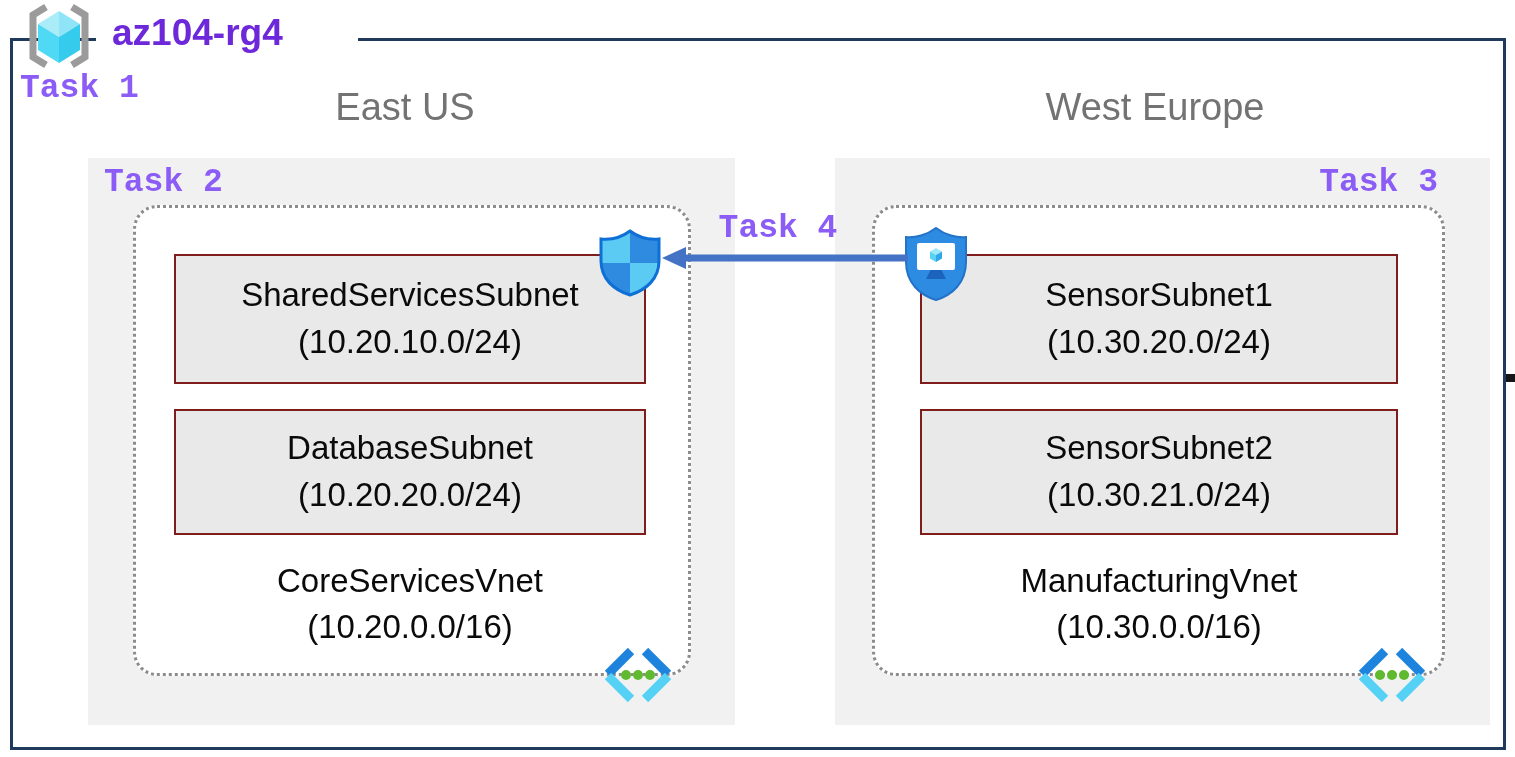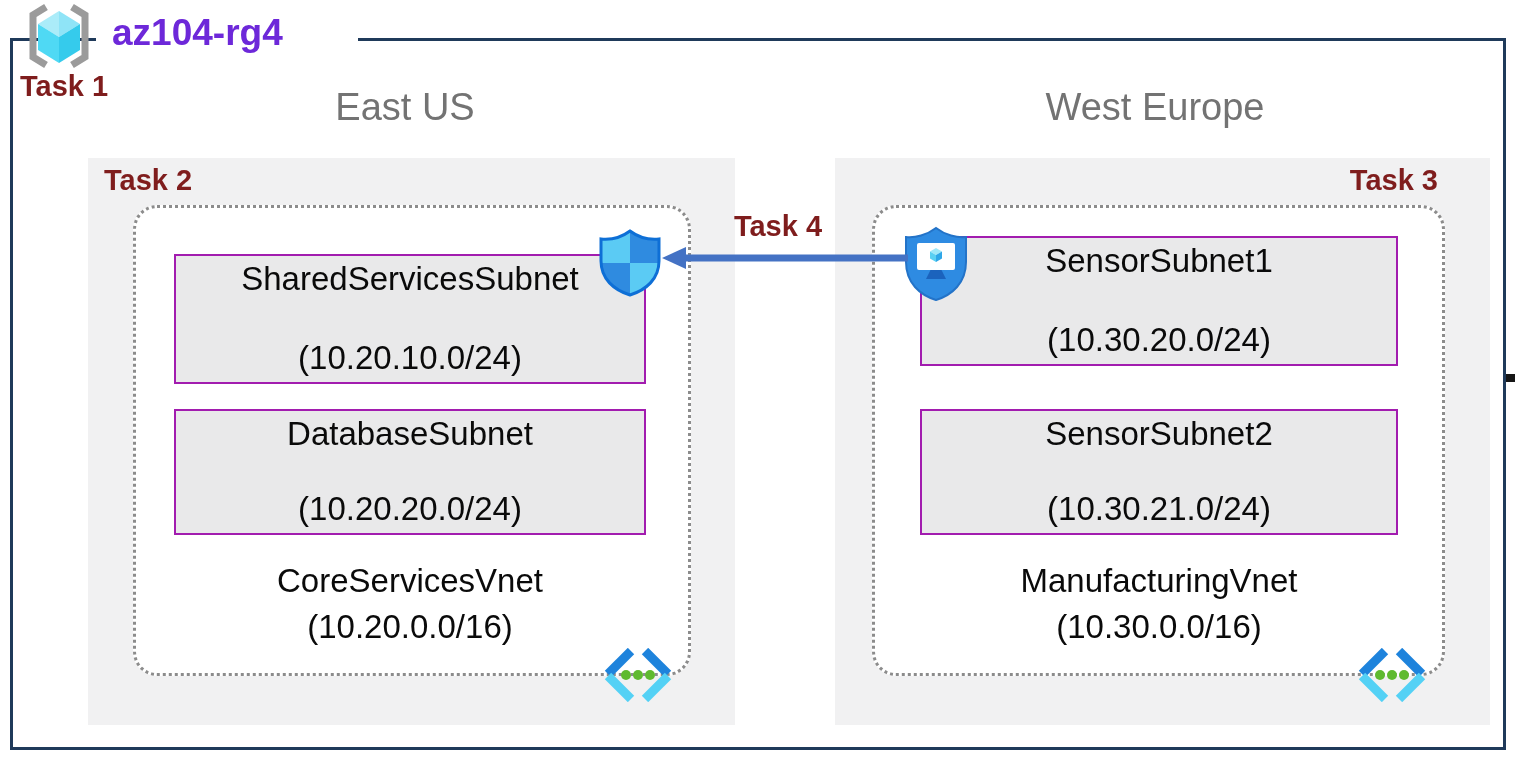--- a/index.html
+++ b/index.html
@@ -8,45 +8,45 @@
     background:#ffffff;
     font-family:"Liberation Sans","DejaVu Sans",sans-serif;
     color:#000;
   }
   .abs{position:absolute;}
   
   .rg-frame{left:10px;top:38px;width:1496px;height:712px;
     border:3px solid #1f3a5a;box-sizing:border-box;background:transparent;}
   .rg-frame-mask{left:96px;top:35px;width:262px;height:10px;background:#ffffff;}
   .rg-title{left:112px;top:12px;font-size:37px;font-weight:700;color:#6d28d9;white-space:nowrap;}
-  .task-label{font-size:29px;font-weight:700;color:#7f1d1d;white-space:nowrap;}
+  .task-label{font-size:33px;font-weight:700;color:#8b5cf6;white-space:nowrap;font-family:Liberation Mono, monospace;}
   .task1{left:20px;top:70px;}
   .task4{left:718px;top:210px;width:120px;text-align:center;}
   .region-label{top:86px;width:310px;text-align:center;font-size:38px;font-weight:400;color:#737373;}
   .region-label.east{left:250px;}
   .region-label.west{left:1000px;}
   
   .region-box{top:158px;height:567px;background:#f1f1f2;}
   .region-box.left{left:88px;width:647px;}
   .region-box.right{left:835px;width:655px;}
   .region-box .task-label{position:absolute;top:6px;}
   .region-box.left .task-label{left:16px;text-align:center;}
   .region-box.right .task-label{right:52px;}
   
   .vnet-container{top:205px;height:471px;background:#ffffff;
     border:3px dotted #8c8c8c;border-radius:24px;box-sizing:border-box;}
   .vnet-container.left{left:133px;width:558px;}
   .vnet-container.right{left:872px;width:573px;}
   
-  .subnet-box{background:#e9e9ea;border:2px solid #a21caf;box-sizing:border-box;
-    display:flex;flex-direction:column;justify-content:space-between;align-items:center;
+  .subnet-box{background:#e9e9ea;border:2px solid #7f1d1d;box-sizing:border-box;
+    display:flex;flex-direction:column;justify-content:center;align-items:center;
     font-size:33px;line-height:1.42;color:#0a0a0a;text-align:center;}
   .l-sub1{left:174px;top:254px;width:472px;height:130px;}
   .l-sub2{left:174px;top:409px;width:472px;height:126px;}
-  .r-sub1{left:920px;top:236px;width:478px;height:130px;}
+  .r-sub1{left:920px;top:254px;width:478px;height:130px;}
   .r-sub2{left:920px;top:409px;width:478px;height:126px;}
   
   .vnet-label{top:558px;font-size:33px;line-height:1.4;text-align:center;color:#0a0a0a;}
   .vnet-label.left{left:174px;width:472px;}
   .vnet-label.right{left:920px;width:478px;}
   
   .rg-icon{left:26px;top:3px;width:66px;height:66px;}
   .nsg-icon{left:598px;top:229px;width:64px;height:68px;}
   .bastion-icon{left:902px;top:226px;width:68px;height:76px;}
   .vnet-icon{width:68px;height:54px;}

